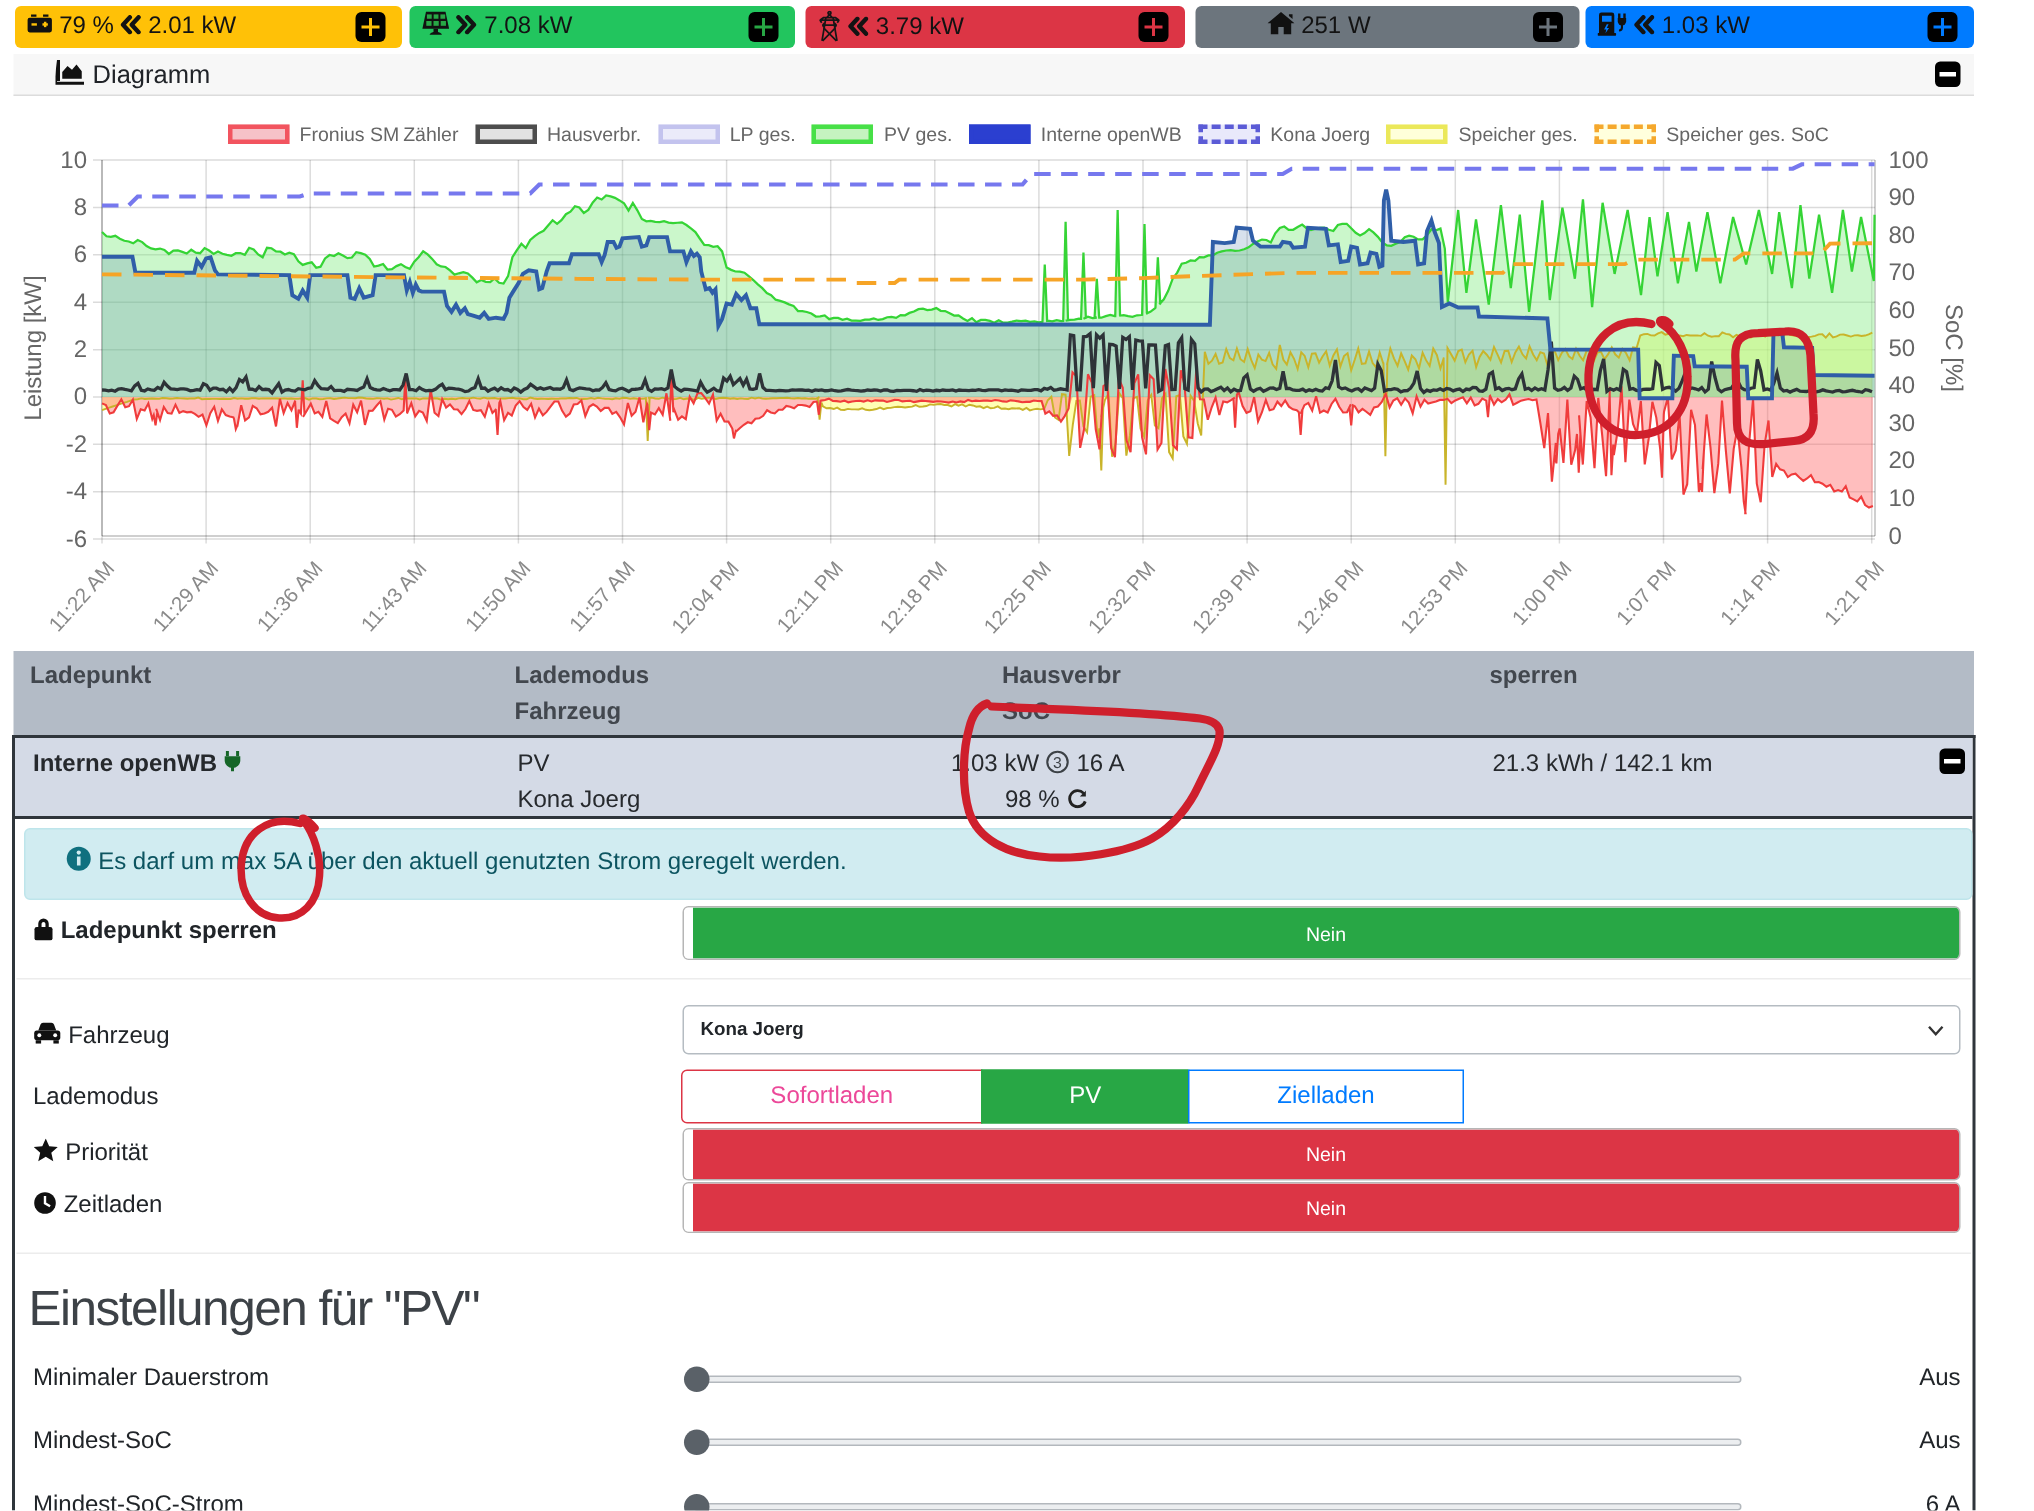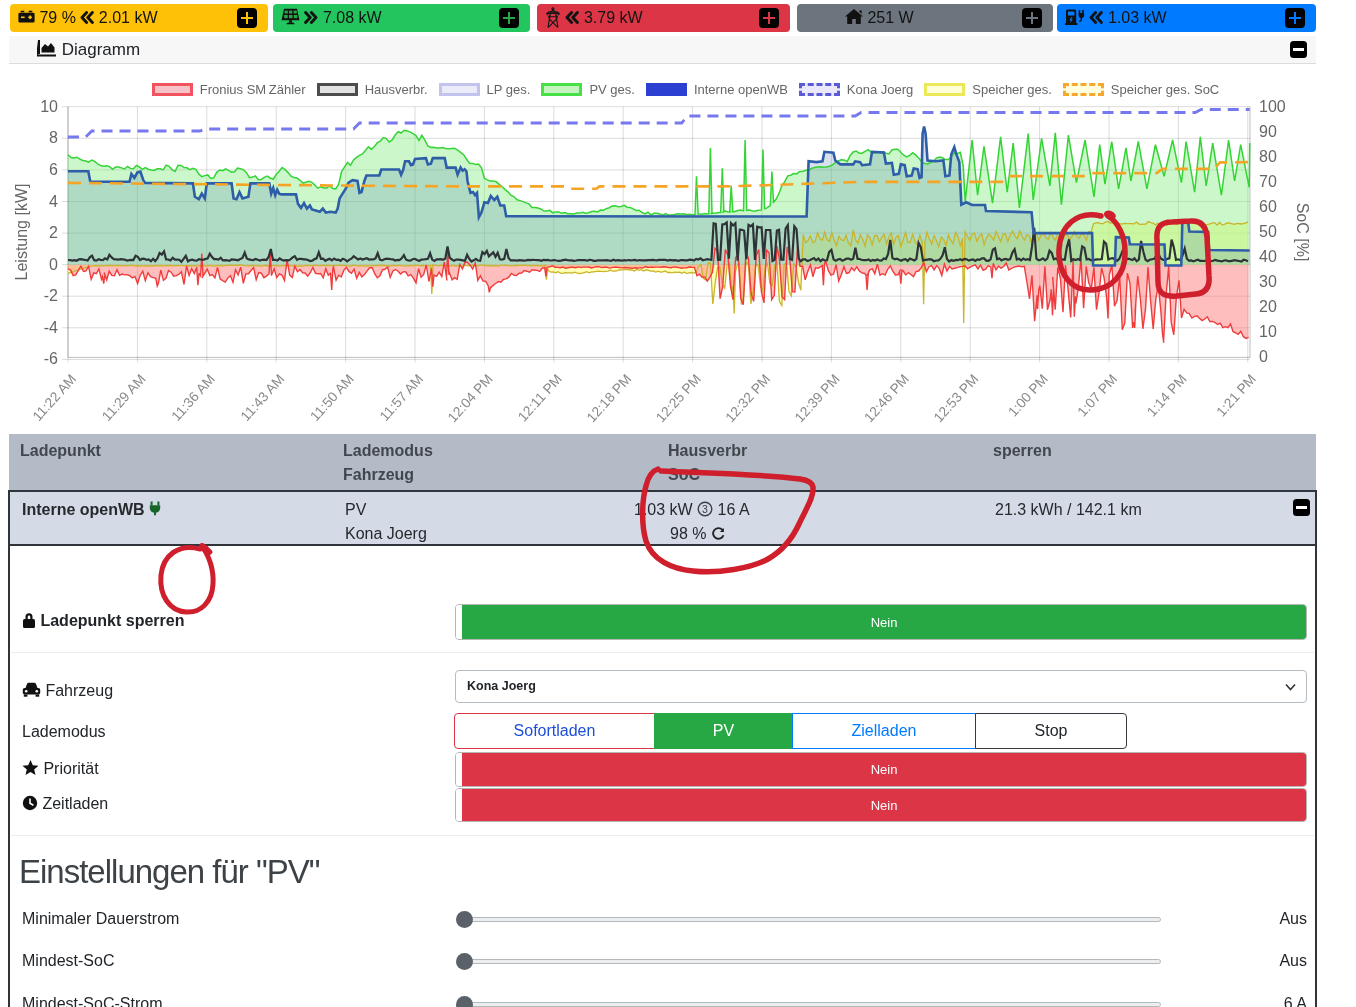--- a/index.html
+++ b/index.html
@@ -229,20 +229,27 @@
     <div class="abs" style="left:624px;top:9px;">1.03 kW <svg width="16" height="16" viewBox="0 0 16 16" style="vertical-align:middle;position:relative;top:-2px;" fill="#111">
           <circle cx="8" cy="8" r="6.8" fill="none" stroke="#3c4146" stroke-width="1.4"></circle>
           <text x="8" y="12" font-size="10.5" fill="#3c4146" text-anchor="middle" font-family="Liberation Sans">3</text>
         </svg> 16 A</div>
     <div class="abs" style="left:660px;top:33px;">98 % <svg width="14" height="13" viewBox="0 0 14 13" style="vertical-align:middle;position:relative;top:-1px;" fill="#111">
           <path d="M12.9 1 v4 h-4 l1.7-1.7 a4.4 4.4 0 1 0 1 4.6 l1.8 0.7 a6.3 6.3 0 1 1-1.4-6.5z" fill="#222"></path>
         </svg></div>
     <div class="abs" style="left:985px;top:9px;">21.3 kWh / 142.1 km</div>
     <span class="minusbtn" style="right:5px;top:7px;color:#fff;"></span>
   </div>
+  <div class="alertbox" style="top:60px;width:1299px;">
+    <div class="abs" style="left:27px;top:13px;"><svg width="17" height="17" viewBox="0 0 17 17" style="vertical-align:middle;position:relative;top:-2px;" fill="#111">
+          <circle cx="8.5" cy="8.5" r="8" fill="#10707f"></circle>
+          <rect x="7.3" y="7" width="2.4" height="6" fill="#d1ecf1"></rect>
+          <circle cx="8.5" cy="4.4" r="1.4" fill="#d1ecf1"></circle>
+        </svg> Es darf um max 5A über den aktuell genutzten Strom geregelt werden.</div>
+  </div>
 
   <div class="rowlabel" style="left:12px;top:120px;font-weight:bold;"><svg width="14" height="16" viewBox="0 0 14 16" style="vertical-align:middle;position:relative;top:-2px;" fill="#111">
         <rect x="1" y="7" width="12" height="9" rx="1.5"></rect>
         <path d="M3.5 7 V4.8 a3.5 3.5 0 0 1 7 0 V7 h-2.2 V4.9 a1.3 1.3 0 0 0-2.6 0 V7z"></path>
       </svg> Ladepunkt sperren</div>
   <div class="btn-nein" style="top:112px;">
     <span class="sliver"></span>
     <span class="main" style="background:#28a745;">Nein</span>
   </div>
   <div class="hr1" style="top:160px;"></div>
@@ -257,24 +264,23 @@
       </svg> Fahrzeug</div>
   <div class="select">
     <span class="abs" style="left:11px;top:8px;">Kona Joerg</span>
     <svg class="abs" style="right:10px;top:12px;" width="11" height="8" viewBox="0 0 11 8">
         <path d="M1 1.5 L5.5 6.5 L10 1.5" fill="none" stroke="#333" stroke-width="1.6"></path>
       </svg>
   </div>
 
   <div class="rowlabel" style="left:12px;top:231px;">Lademodus</div>
   <div class="modegrp">
-    <div class="b" style="width:201px;color:#1d4ed8;border-color:#dc3545;border-radius:4px 0 0 4px;">Sofortladen</div>
+    <div class="b" style="width:201px;color:#ec4899;border-color:#dc3545;border-radius:4px 0 0 4px;">Sofortladen</div>
     <div class="b" style="width:139px;color:#fff;background:#28a745;border-color:#28a745;">PV</div>
     <div class="b" style="width:184px;color:#007bff;border-color:#007bff;">Zielladen</div>
-    <div class="b" style="width:152px;color:#212529;border-color:#343a40;border-radius:0 4px 4px 0;">Stop</div>
   </div>
 
   <div class="rowlabel" style="left:12px;top:268px;"><svg width="17" height="16" viewBox="0 0 17 16" style="vertical-align:middle;position:relative;top:-2px;" fill="#111">
         <path d="M8.5 0 l2.3 5.2 5.7 0.5 -4.3 3.8 1.3 5.6 -5 -3 -5 3 1.3 -5.6 -4.3 -3.8 5.7 -0.5z"></path>
       </svg> Priorität</div>
   <div class="btn-nein" style="top:260px;height:35px;">
     <span class="sliver" style="height:35px;"></span>
     <span class="main" style="background:#dc3545;">Nein</span>
   </div>
 

